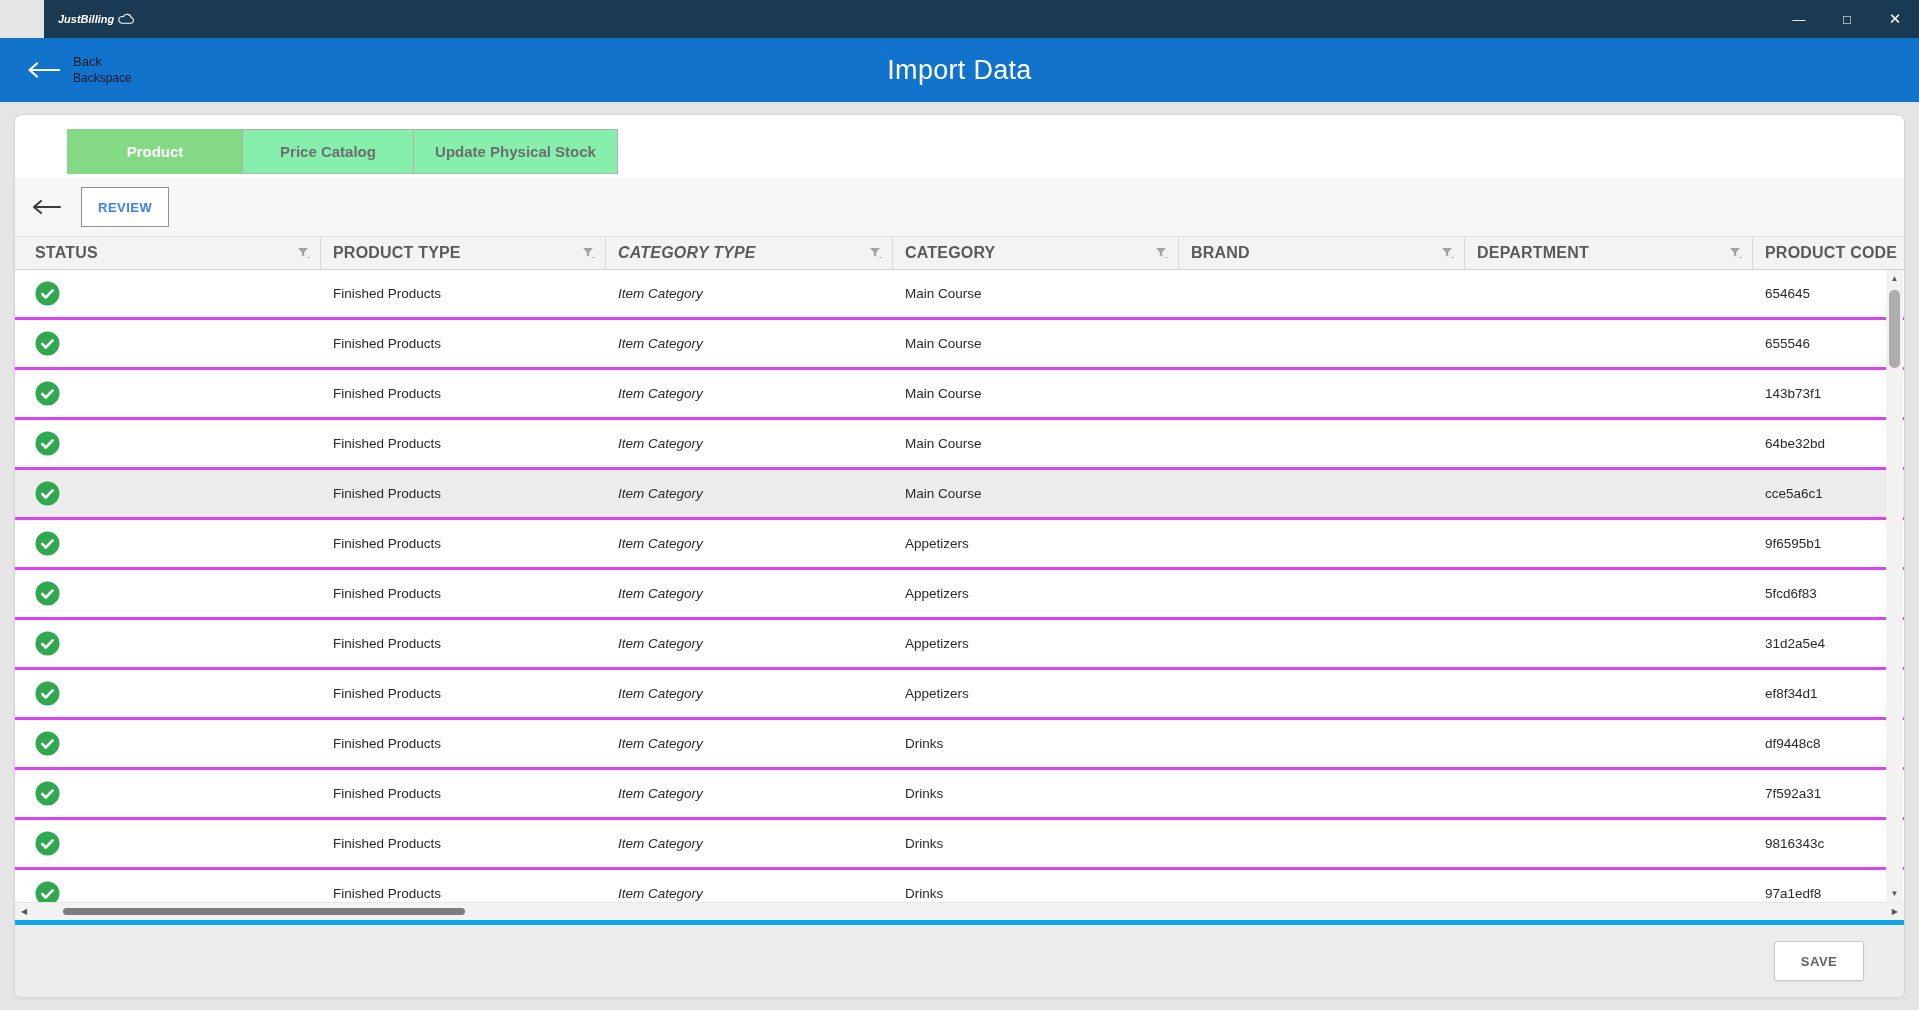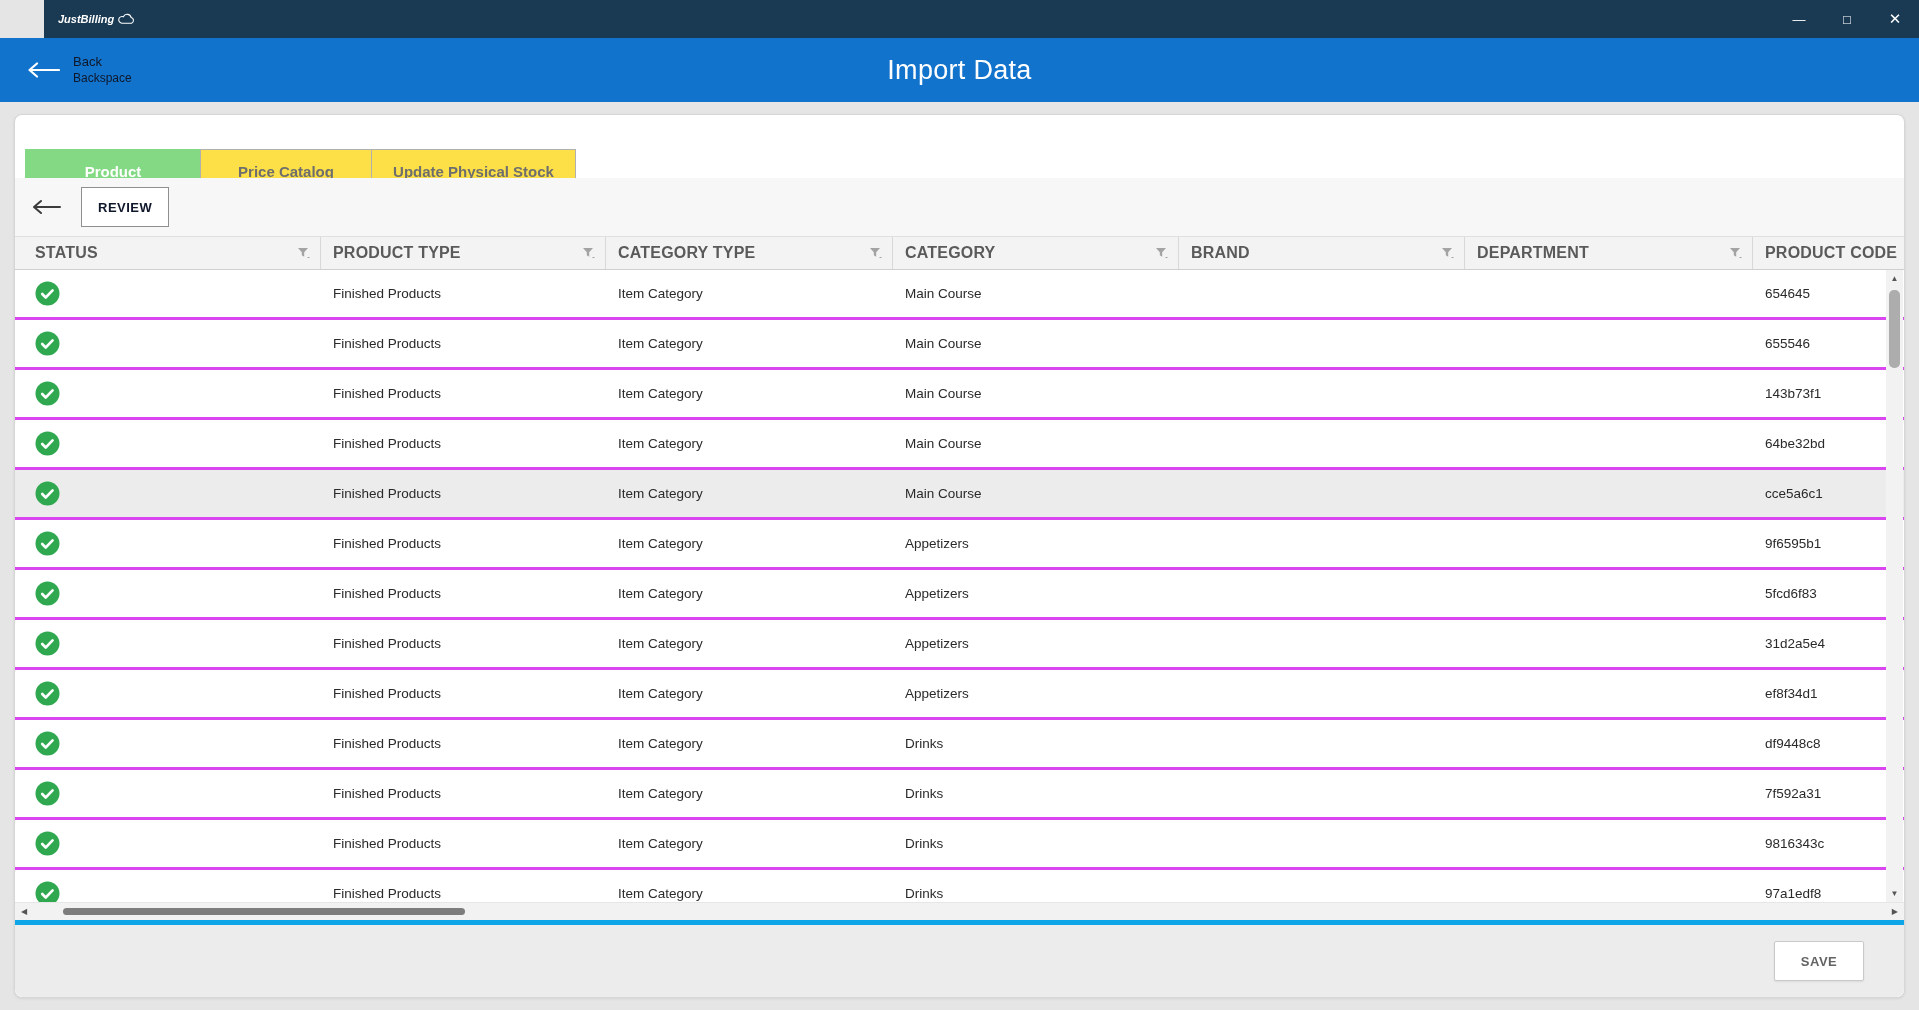--- a/index.html
+++ b/index.html
@@ -26,44 +26,44 @@
   .page-title { position:absolute; left:50%; transform:translateX(-50%); color:#fff;
     font-size:27px; font-weight:400; letter-spacing:.3px; }
 
   
   .page { padding:12px 14px; }
   .card { background:#fff; height:884px; border:1px solid #d6d6d6; border-radius:8px;
     box-shadow:0 1px 3px rgba(0,0,0,.08); display:flex; flex-direction:column;
     position:relative; overflow:hidden; }
 
   
-  .tabs { padding:34px 0 0 10px; display:flex; height:63px; }
+  .tabs { padding:14px 0 0 10px; display:flex; height:63px;margin-left:42px; }
   .tab { height:45px; display:flex; align-items:center; justify-content:center;
-    font-size:15px; font-weight:bold; cursor:pointer; background:#fde047;
+    font-size:15px; font-weight:bold; cursor:pointer; background:#86efac;
     border:1px solid #b0b0b0; color:#6e6e6e; margin-left:-1px; }
   .tab-0 { width:176px; } .tab-1 { width:172px; } .tab-2 { width:205px; }
   .tab.active { background:#84d984; border-color:#84d984; color:#fff; margin-left:0; }
 
   
   .toolbar { height:58px; display:flex; align-items:center; gap:20px; padding-left:16px;
     background:#f7f7f7; }
   .review-btn { height:40px; padding:0 16px; background:#fff; border:1px solid #8f8f8f;
-    font-size:13px; font-weight:bold; color:#0f172a; letter-spacing:.5px; cursor:pointer; }
+    font-size:13px; font-weight:bold; color:#3b82f6; letter-spacing:.5px; cursor:pointer; }
   .tool-back { cursor:pointer; display:flex; align-items:center; }
 
   
   .thead { display:flex; height:34px; align-items:stretch; padding-left:8px;
     background:#f3f3f3; border-top:1px solid #e0e0e0; border-bottom:1px solid #cfcfcf; }
   .th { display:flex; align-items:center; justify-content:space-between;
     padding:0 10px 0 12px; border-right:1px solid #d8d8d8; }
   .th-label { font-size:16px; font-weight:bold; color:#5a5a5a; letter-spacing:.2px;
     white-space:nowrap; }
   .funnel { flex:0 0 auto; margin-left:6px; cursor:pointer; opacity:.8; }
 
-  .col-0 { width:298px; } .col-1 { width:285px; } .col-2 { width:287px; }
+  .col-0 { width:298px; } .col-1 { width:285px; } .col-2 { width:287px;font-style:italic; }
   .col-3 { width:286px; } .col-4 { width:286px; } .col-5 { width:288px; }
   .col-6 { flex:1; min-width:120px; border-right:none; }
 
   .tbody { height:632px; overflow:hidden; }
   .trow { display:flex; align-items:center; height:50px; border-bottom:3px solid #d946ef;
     padding-left:8px; background:#fff; cursor:pointer;justify-content:flex-end; }
   .trow.selected { background:#ececec; }
   .td { padding-left:12px; font-size:13.5px; color:#2a2a2a; white-space:nowrap; overflow:hidden; }
   .td.col-0 { display:flex; align-items:center; }
   .status-icon { display:inline-flex; }

